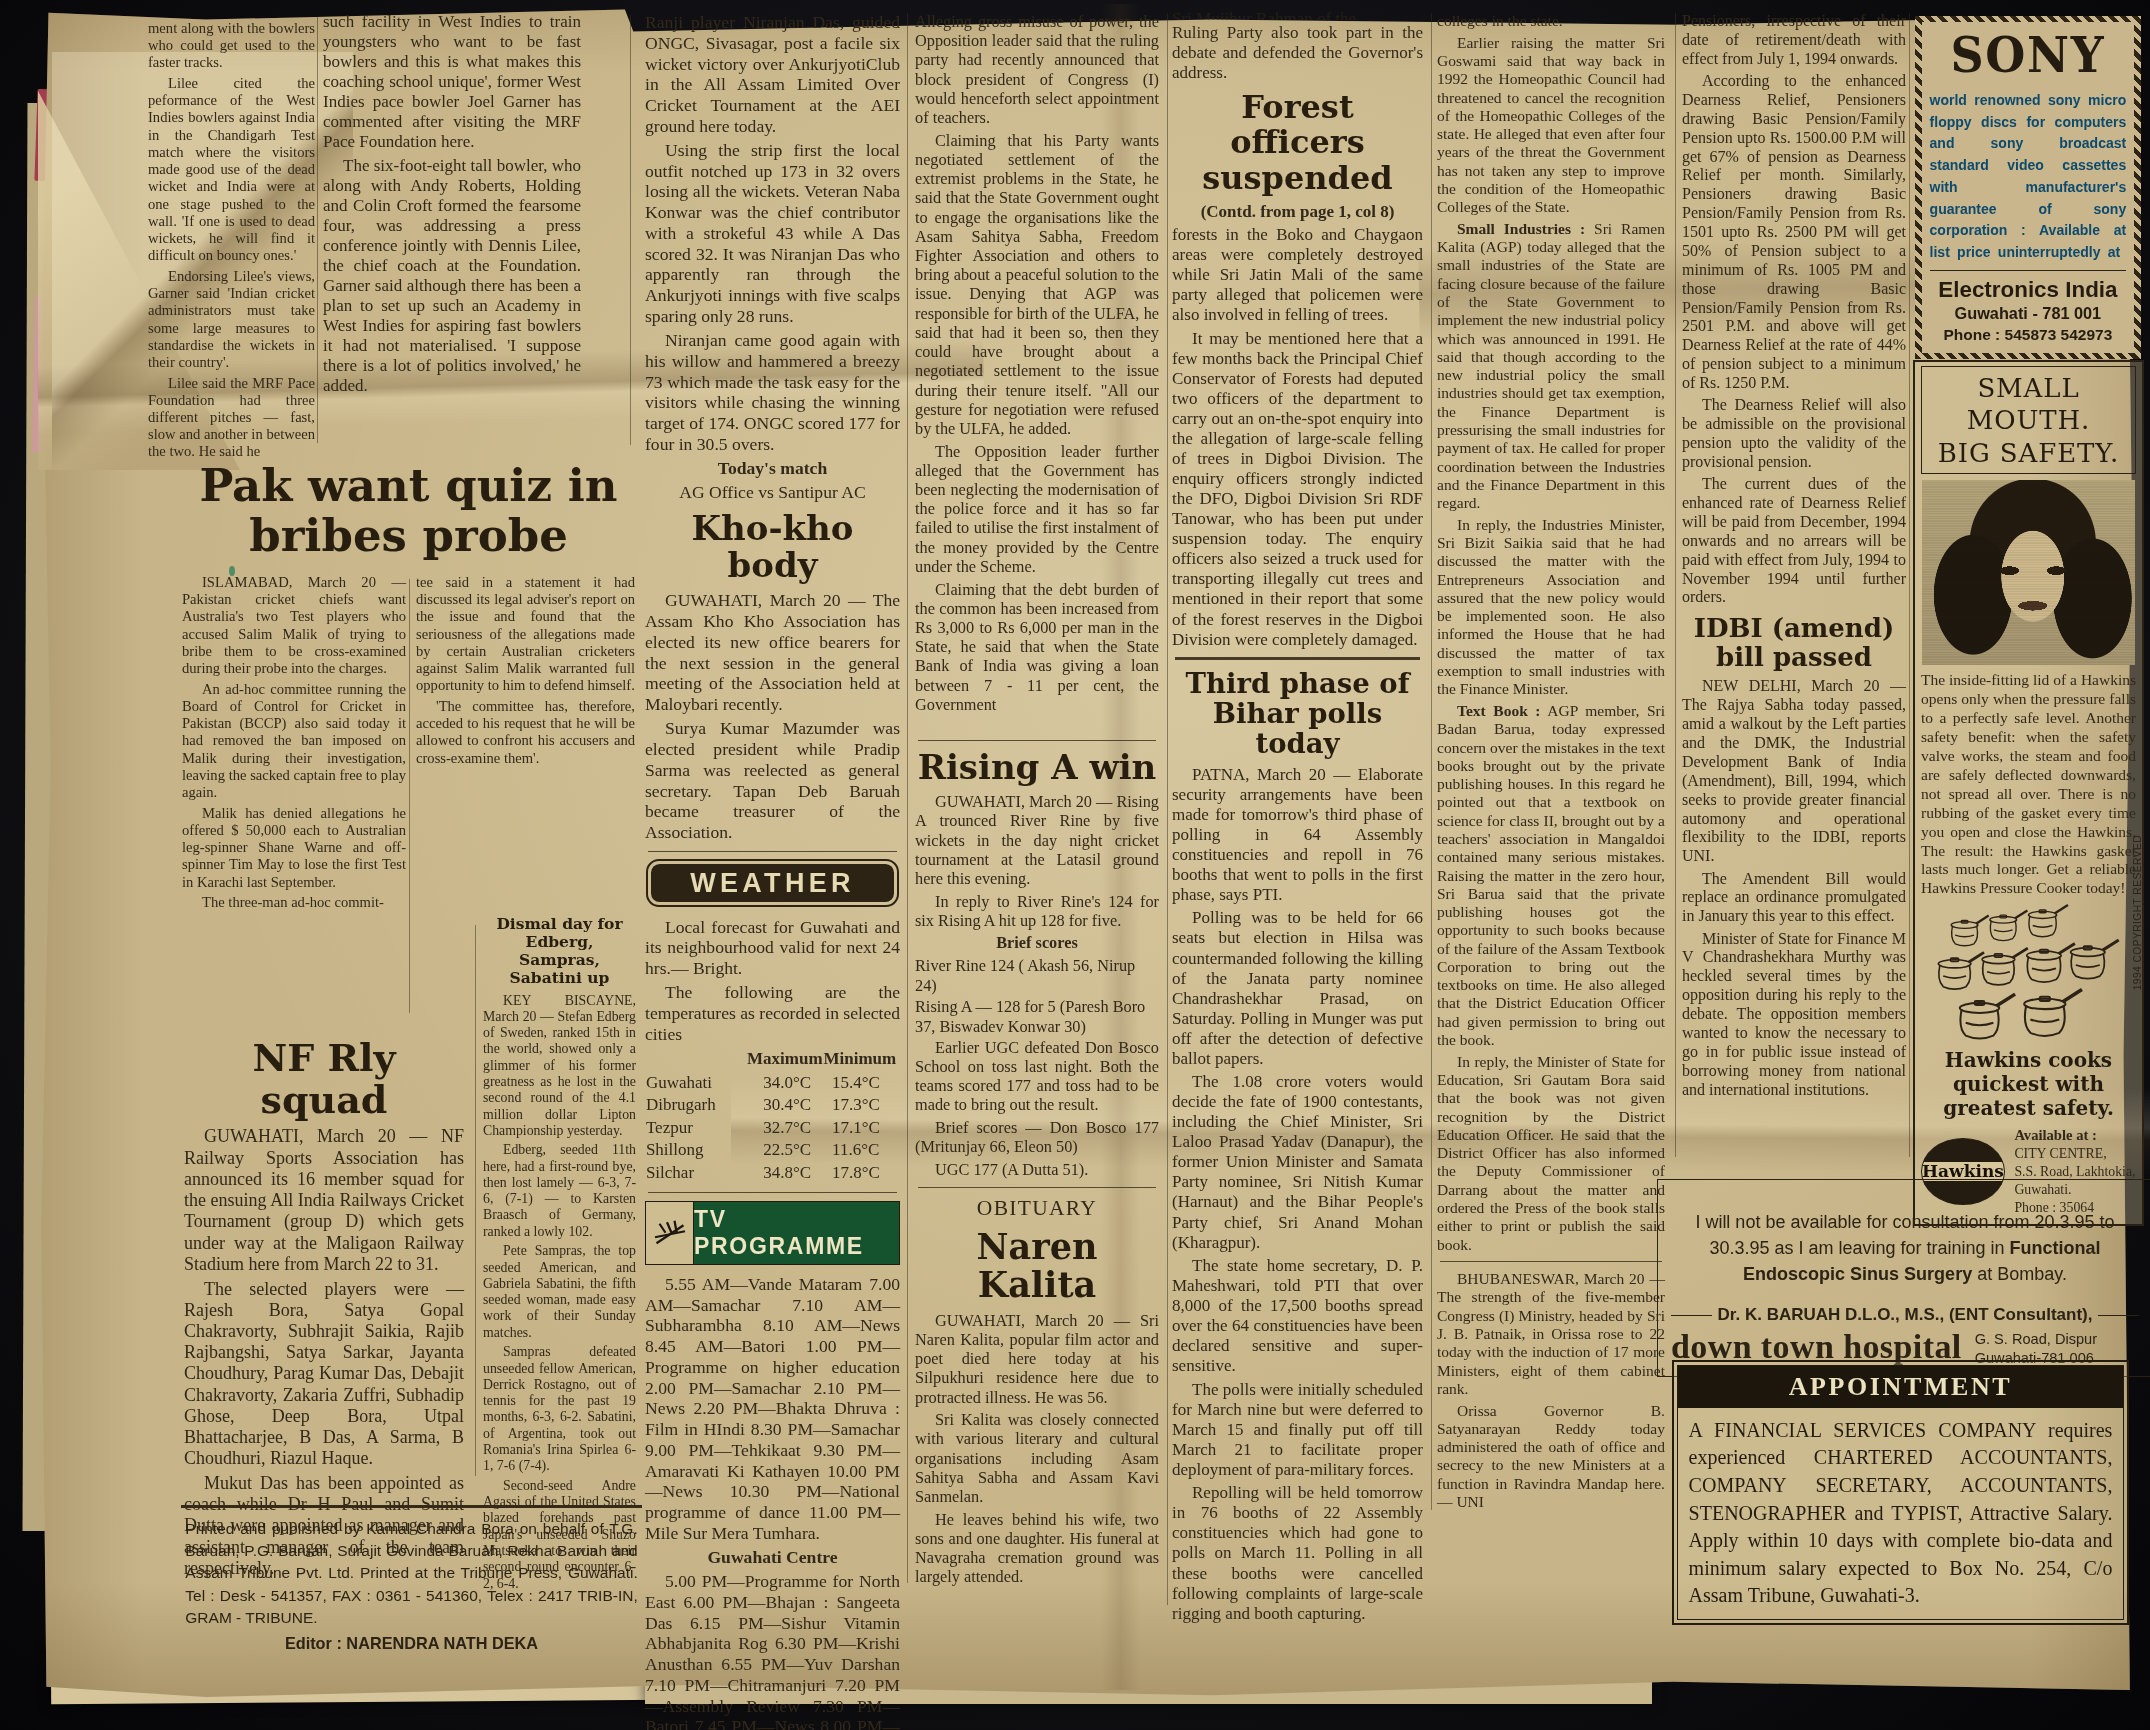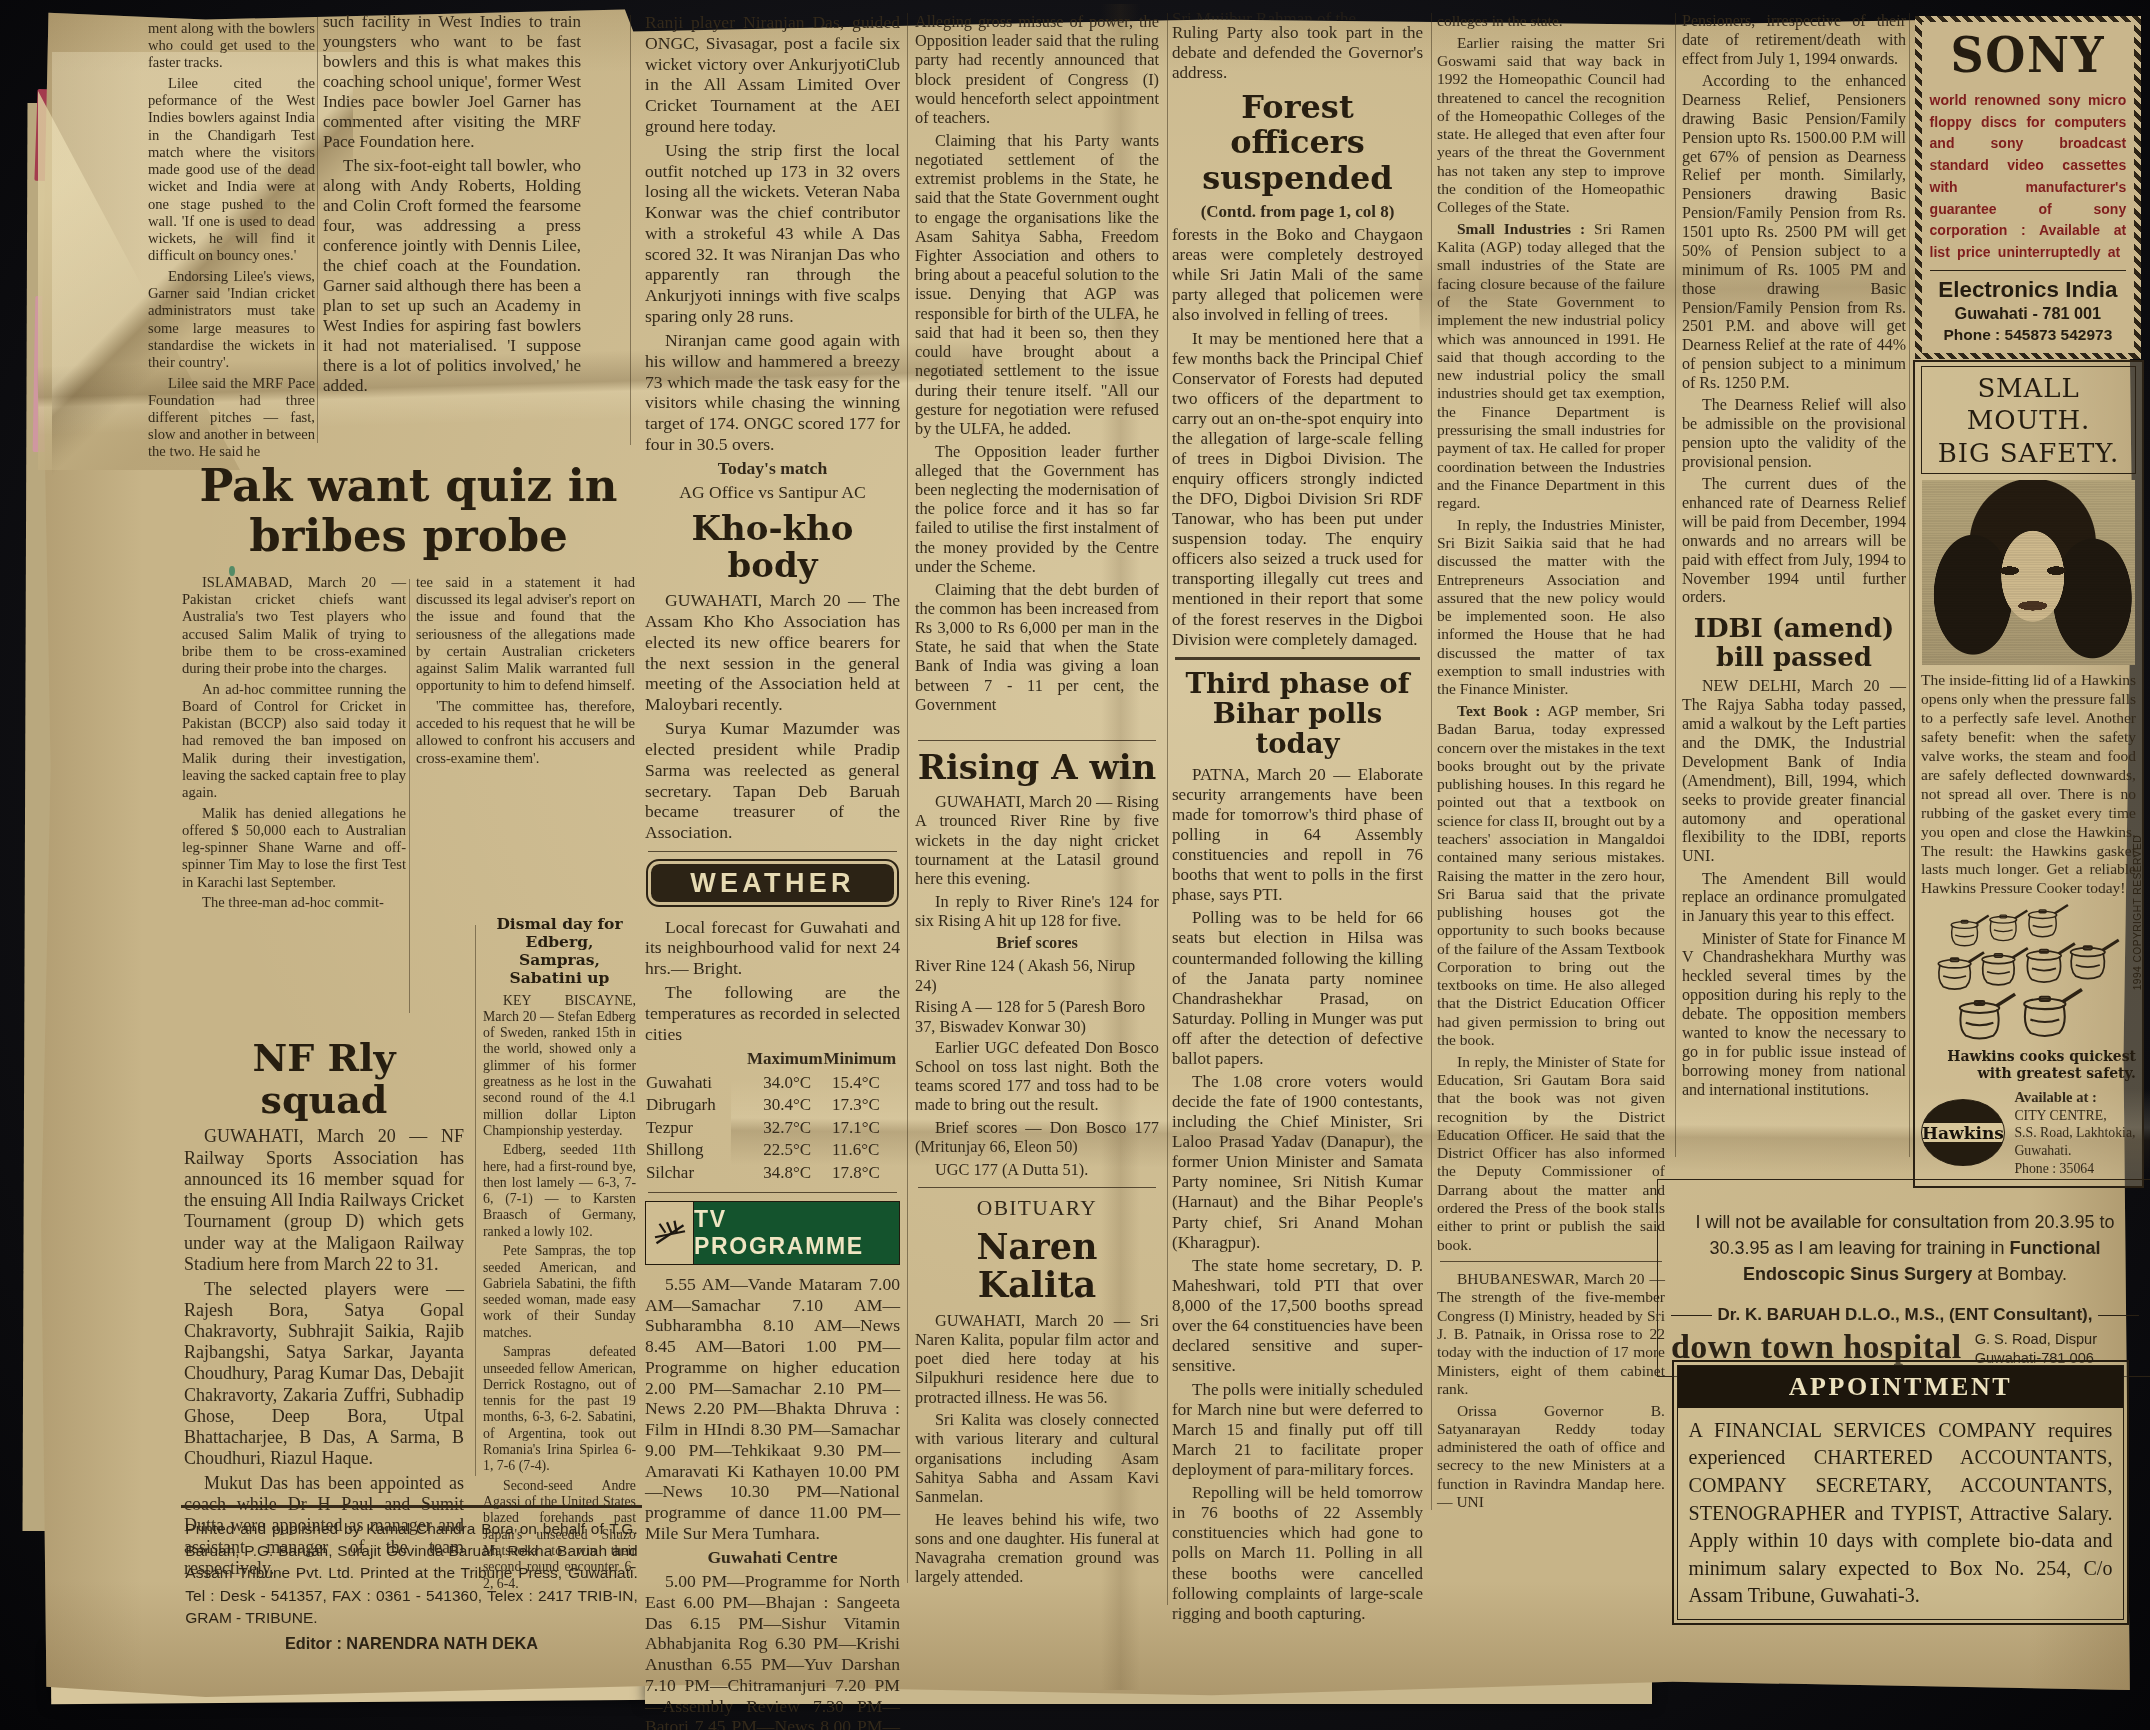--- a/index.html
+++ b/index.html
@@ -116,21 +116,21 @@
   
   .lead{font-weight:bold;}
 
   
   #sony{left:1915px;top:15.5px;width:212px;position:absolute;
     background:repeating-linear-gradient(45deg,#2e2517 0 4.3px,#c9b68c 4.3px 8.6px);padding:6.9px;}
   #sony .inner{background:#c9b68c;padding:6px 7.7px 8.6px;}
   .sony-logo{font-family:"DejaVu Serif",serif;font-weight:bold;font-size:46px;text-align:center;
     letter-spacing:1.7px;color:#241c10;transform:scaleY(1.05);margin-bottom:7.7px;}
   .sony-body{font-family:"Liberation Sans",sans-serif;font-weight:bold;font-size:14px;line-height:1.55;
-    text-align:justify;word-spacing:3.4px;color:#7f1d1d;}
+    text-align:justify;word-spacing:3.4px;color:#0c4a6e;}
   .sony-store-box{border-top:1.7px solid #2c2315;margin-top:6.9px;padding-top:5.2px;text-align:center;
     font-family:"Liberation Sans",sans-serif;font-weight:bold;color:#241c10;}
   .sony-store{font-size:22.4px;}
   .sony-city{font-size:16.3px;margin-top:1.7px;}
   .sony-phone{font-size:15.5px;margin-top:2.6px;}
 
   #hawkins{left:1913px;top:360px;width:215px;position:absolute;border:2.2px solid #2a2114;
     background:rgba(214,199,158,.35);padding:4.3px 6px;color:#33291a;}
   .hk-title{border:1.7px solid #2a2114;padding:4.3px 2.6px;text-align:center;
     font-family:"DejaVu Serif",serif;font-size:26px;letter-spacing:0.9px;color:#241c10;line-height:1.25;}
@@ -141,21 +141,21 @@
       radial-gradient(14.6px 4.7px at 52% 68%, #4a3321 0 100%, rgba(0,0,0,0) 101%),
       radial-gradient(ellipse 52px 75px at 52% 52%, #cdb88c 0 60%, rgba(0,0,0,0) 61%),
       radial-gradient(ellipse 65px 99px at 24% 62%, #1f180f 0 60%, rgba(0,0,0,0) 61%),
       radial-gradient(ellipse 65px 99px at 80% 64%, #1f180f 0 60%, rgba(0,0,0,0) 61%),
       radial-gradient(ellipse 101px 103px at 52% 34%, #241b10 0 62%, rgba(0,0,0,0) 63%),
       linear-gradient(#b3a379,#a69670);}
   .hk-photo::after{content:"";position:absolute;inset:0;
     background:repeating-linear-gradient(0deg,rgba(0,0,0,.06) 0 0.9px,rgba(0,0,0,0) 0.9px 1.7px);}
   .hk-body{font-size:15.5px;line-height:1.22;text-align:justify;}
   .hk-cookers{display:block;margin:4.3px auto 1.7px;}
-  .hk-slogan{font-family:"DejaVu Serif",serif;font-weight:bold;font-size:14px;text-align:right;line-height:1.2;margin:3.4px 0 6px;color:#241c10;}
+  .hk-slogan{font-family:"DejaVu Serif",serif;font-weight:bold;font-size:20px;text-align:center;line-height:1.2;margin:3.4px 0 6px;color:#241c10;}
   .hk-bottom{display:flex;align-items:center;gap:9.5px;margin:2.6px 0 3.4px;}
   .hk-logo{flex:0 0 65px;height:65px;border-radius:50%;background:
       linear-gradient(#241c10 0 36%, #d8c79b 36% 64%, #241c10 64% 100%);
     border:1.7px solid #241c10;display:flex;align-items:center;justify-content:center;}
   .hk-logo span{font-family:"DejaVu Serif",serif;font-weight:bold;font-size:17px;color:#17110a;}
   .hk-avail{font-size:13.8px;line-height:1.3;text-align:left;}
   .hk-avail .lbl{font-weight:bold;font-size:14.6px;}
   .hk-copy{position:absolute;right:-0.9px;top:473px;writing-mode:vertical-rl;transform:rotate(180deg);
     font-family:"Liberation Sans",sans-serif;font-size:10.3px;color:#2c2315;letter-spacing:0.4px;}
 

